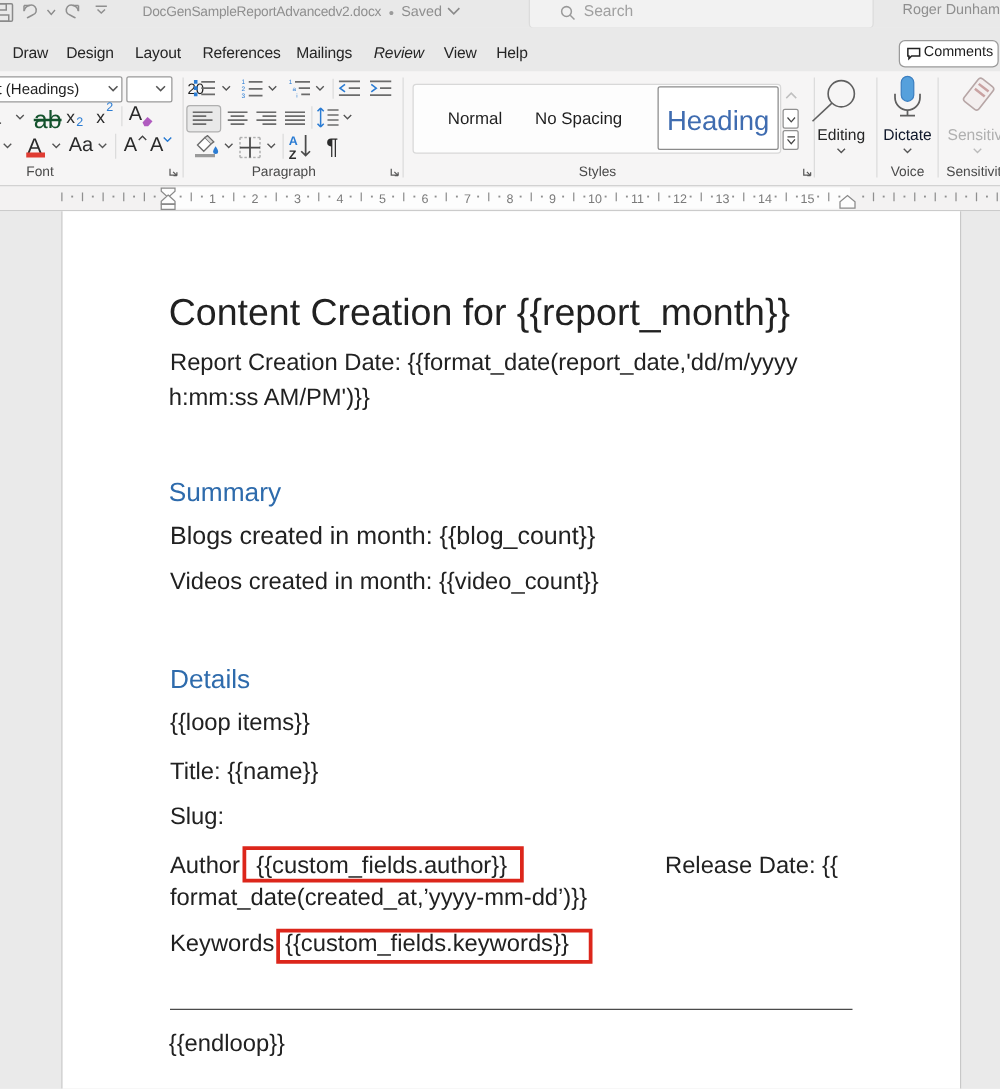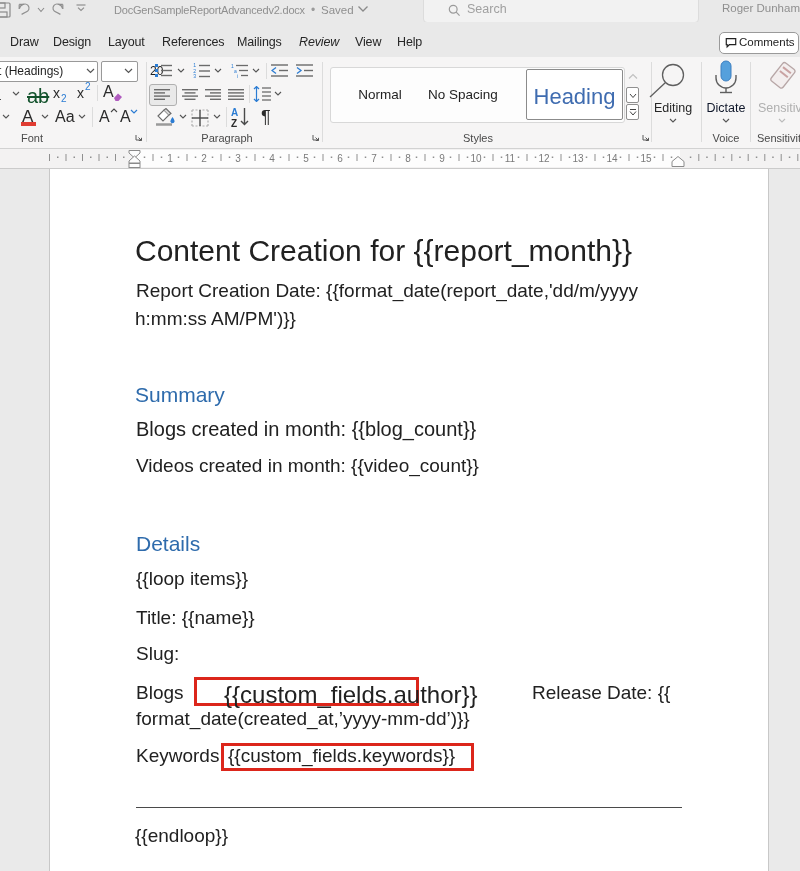--- a/index.html
+++ b/index.html
@@ -420,22 +420,22 @@
 <div class="t doc" style="left:135px;top:236px;font-size:30px;">Content Creation for {{report_month}}</div>
 <div class="t doc" style="left:136px;top:281px;font-size:19px;">Report Creation Date: {{format_date(report_date,'dd/m/yyyy</div>
 <div class="t doc" style="left:135px;top:309px;font-size:19px;">h:mm:ss AM/PM')}}</div>
 <div class="t" style="left:135px;top:384px;font-size:21px;color:#2e6bac;">Summary</div>
 <div class="t doc" style="left:136px;top:419px;font-size:20px;">Blogs created in month: {{blog_count}}</div>
 <div class="t doc" style="left:136px;top:456px;font-size:19px;">Videos created in month: {{video_count}}</div>
 <div class="t" style="left:136px;top:533px;font-size:21px;color:#2e6bac;">Details</div>
 <div class="t doc" style="left:136px;top:569px;font-size:19px;">{{loop items}}</div>
 <div class="t doc" style="left:136px;top:608px;font-size:19px;">Title: {{name}}</div>
 <div class="t doc" style="left:136px;top:644px;font-size:19px;">Slug:</div>
-<div class="t doc" style="left:136px;top:683px;font-size:19px;">Blogs</div>
+<div class="t doc" style="left:136px;top:683px;font-size:19px;">Author</div>
 <div class="redbox" style="left:194px;top:677px;width:219px;height:23px;"></div>
-<div class="t doc" style="left:205px;top:683px;font-size:24px;margin-left:19px;">{{custom_fields.author}}</div>
+<div class="t doc" style="left:205px;top:683px;font-size:19px;">{{custom_fields.author}}</div>
 <div class="t doc" style="left:532px;top:683px;font-size:19px;">Release Date: {{</div>
 <div class="t doc" style="left:136px;top:709px;font-size:19px;">format_date(created_at,’yyyy-mm-dd’)}}</div>
 <div class="t doc" style="left:136px;top:746px;font-size:19px;">Keywords</div>
 <div class="redbox" style="left:221px;top:743px;width:247px;height:22px;"></div>
 <div class="t doc" style="left:228px;top:746px;font-size:19px;">{{custom_fields.keywords}}</div>
 <div class="abs" style="left:136px;top:807px;width:546px;height:1px;background:#4a4a4a;"></div>
 <div class="t doc" style="left:135px;top:826px;font-size:19px;">{{endloop}}</div>
 
 </body></html>

